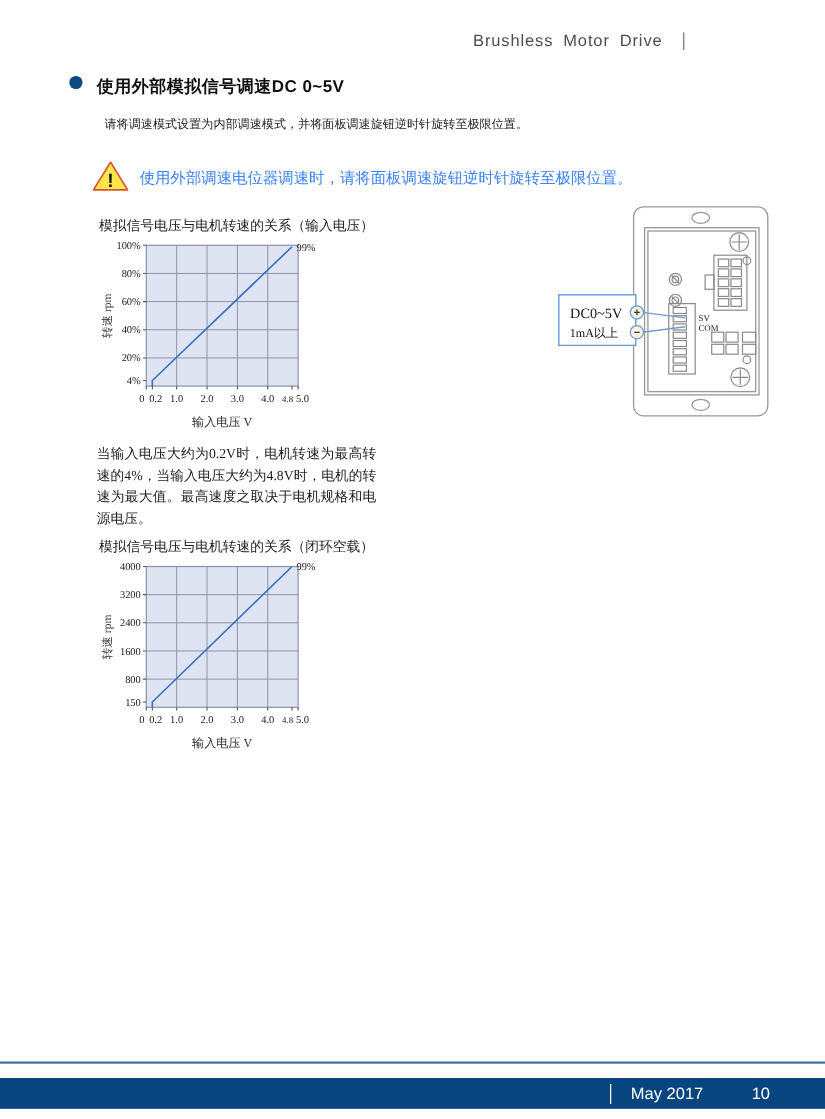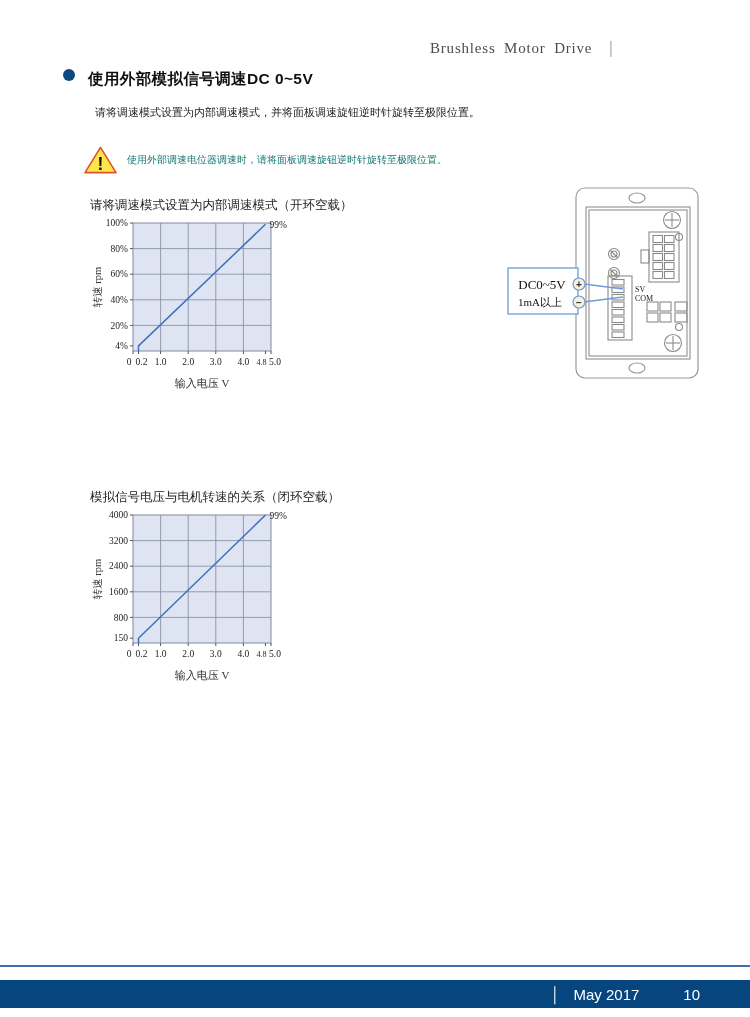--- a/index.html
+++ b/index.html
@@ -1,36 +1,36 @@
 <!DOCTYPE html>
 <html><head>
 <meta charset="utf-8">
 <style>
   html,body{margin:0;padding:0;background:#fff;}
   .page{position:relative;width:750px;height:1017px;background:#ffffff;
         font-family:"Liberation Serif",serif;overflow:hidden;}
 
   
-  .header{position:absolute;top:38px;left:430px;display:flex;align-items:center;gap:17px;
-          font-family:Liberation Serif, serif;}
+  .header{position:absolute;top:27px;left:430px;display:flex;align-items:center;gap:17px;
+          font-family:Liberation Sans, sans-serif;}
   .header-title{font-size:15px;color:#4d4d4d;letter-spacing:0.8px;word-spacing:4px;}
   .header-sep{color:#8a8a8a;font-size:17px;font-weight:300;}
 
   
   .section-heading{position:absolute;top:69px;left:63px;display:flex;align-items:flex-start;gap:13px;}
   .bullet{width:12px;height:12px;border-radius:50%;background:#0e4a7f;flex:none;}
   .section-heading h1{margin:0;font-family:"Liberation Sans",sans-serif;font-size:15.5px;
                       font-weight:bold;color:#101010;letter-spacing:0.4px;}
 
   .intro{position:absolute;top:105px;left:95px;margin:0;font-size:11px;color:#1d1d1d;}
 
   
   .warning{position:absolute;top:145px;left:84px;display:flex;gap:10px;}
   .warn-icon{width:33px;height:30px;flex:none;}
-  .warning p{margin:8px 0 0 0;font-size:10px;color:#0f766e;}
+  .warning p{margin:8px 0 0 0;font-size:14px;color:#3b82f6;}
 
   
   .fig-title{position:absolute;margin:0;font-size:12.5px;color:#1d1d1d;}
   .fig-title.t1{left:90px;top:197px;}
   .fig-title.t2{left:90px;top:489px;}
   .chart-svg{position:absolute;width:230px;height:180px;}
   .chart-svg.c1{left:88px;top:215px;}
   .chart-svg.c2{left:88px;top:507px;}
 
   .para{position:absolute;margin:0;font-size:12.5px;color:#1d1d1d;
@@ -67,21 +67,21 @@
   <p class="intro">请将调速模式设置为内部调速模式，并将面板调速旋钮逆时针旋转至极限位置。</p>
 
   <div class="warning">
     <svg class="warn-icon" viewBox="0 0 34 30">
       <polygon points="17,2 33,28 1,28" fill="#ffe44c" stroke="#d9542b" stroke-width="1.6" stroke-linejoin="round"></polygon>
       <text x="17" y="25" text-anchor="middle" font-size="18" font-weight="bold" fill="#111" font-family="Liberation Sans, sans-serif">!</text>
     </svg>
     <p>使用外部调速电位器调速时，请将面板调速旋钮逆时针旋转至极限位置。</p>
   </div>
 
-  <p class="fig-title t1">请将调速模式设置为内部调速模式（开环空载）</p>
+  <p class="fig-title t1">模拟信号电压与电机转速的关系（输入电压）</p>
   <svg class="chart-svg c1" viewBox="0 0 230 180">
       <rect x="45" y="8" width="138" height="128" fill="#dfe4f2" stroke="#8a93a8" stroke-width="1.1"></rect>
       <line x1="72.6" y1="8" x2="72.6" y2="136" stroke="#8a93a8" stroke-width="0.9"></line>
       <line x1="100.2" y1="8" x2="100.2" y2="136" stroke="#8a93a8" stroke-width="0.9"></line>
       <line x1="127.8" y1="8" x2="127.8" y2="136" stroke="#8a93a8" stroke-width="0.9"></line>
       <line x1="155.4" y1="8" x2="155.4" y2="136" stroke="#8a93a8" stroke-width="0.9"></line>
       <line x1="45" y1="110.4" x2="183" y2="110.4" stroke="#8a93a8" stroke-width="0.9"></line>
       <line x1="45" y1="84.8" x2="183" y2="84.8" stroke="#8a93a8" stroke-width="0.9"></line>
       <line x1="45" y1="59.2" x2="183" y2="59.2" stroke="#8a93a8" stroke-width="0.9"></line>
       <line x1="45" y1="33.599999999999994" x2="183" y2="33.599999999999994" stroke="#8a93a8" stroke-width="0.9"></line>
@@ -197,20 +197,21 @@
       <circle cx="81" cy="122" r="6" fill="#f6f1da" stroke="#6f9bd8" stroke-width="1.2"></circle>
       <text x="44" y="109" text-anchor="middle" font-size="13" fill="#111" font-family="Liberation Serif, serif">DC0~5V</text>
       <text x="42" y="126" text-anchor="middle" font-size="11" fill="#111" font-family="Liberation Serif, serif">1mA以上</text>
       <text x="81" y="107.5" text-anchor="middle" font-size="10" font-weight="bold" fill="#333" font-family="Liberation Sans, sans-serif">+</text>
       <text x="81" y="125.5" text-anchor="middle" font-size="10" font-weight="bold" fill="#333" font-family="Liberation Sans, sans-serif">−</text>
       <text x="137" y="112" font-size="8" fill="#222" font-family="Liberation Serif, serif">SV</text>
       <text x="137" y="121" font-size="8" fill="#222" font-family="Liberation Serif, serif">COM</text>
     </g>
   </svg>
 
+  <p class="para p1">当输入电压大约为0.2V时，电机转速为最高转速的4%，当输入电压大约为4.8V时，电机的转速为最大值。最高速度之取决于电机规格和电源电压。</p>
 
   <p class="fig-title t2">模拟信号电压与电机转速的关系（闭环空载）</p>
   <svg class="chart-svg c2" viewBox="0 0 230 180">
       <rect x="45" y="8" width="138" height="128" fill="#dfe4f2" stroke="#8a93a8" stroke-width="1.1"></rect>
       <line x1="72.6" y1="8" x2="72.6" y2="136" stroke="#8a93a8" stroke-width="0.9"></line>
       <line x1="100.2" y1="8" x2="100.2" y2="136" stroke="#8a93a8" stroke-width="0.9"></line>
       <line x1="127.8" y1="8" x2="127.8" y2="136" stroke="#8a93a8" stroke-width="0.9"></line>
       <line x1="155.4" y1="8" x2="155.4" y2="136" stroke="#8a93a8" stroke-width="0.9"></line>
       <line x1="45" y1="110.4" x2="183" y2="110.4" stroke="#8a93a8" stroke-width="0.9"></line>
       <line x1="45" y1="84.8" x2="183" y2="84.8" stroke="#8a93a8" stroke-width="0.9"></line>

